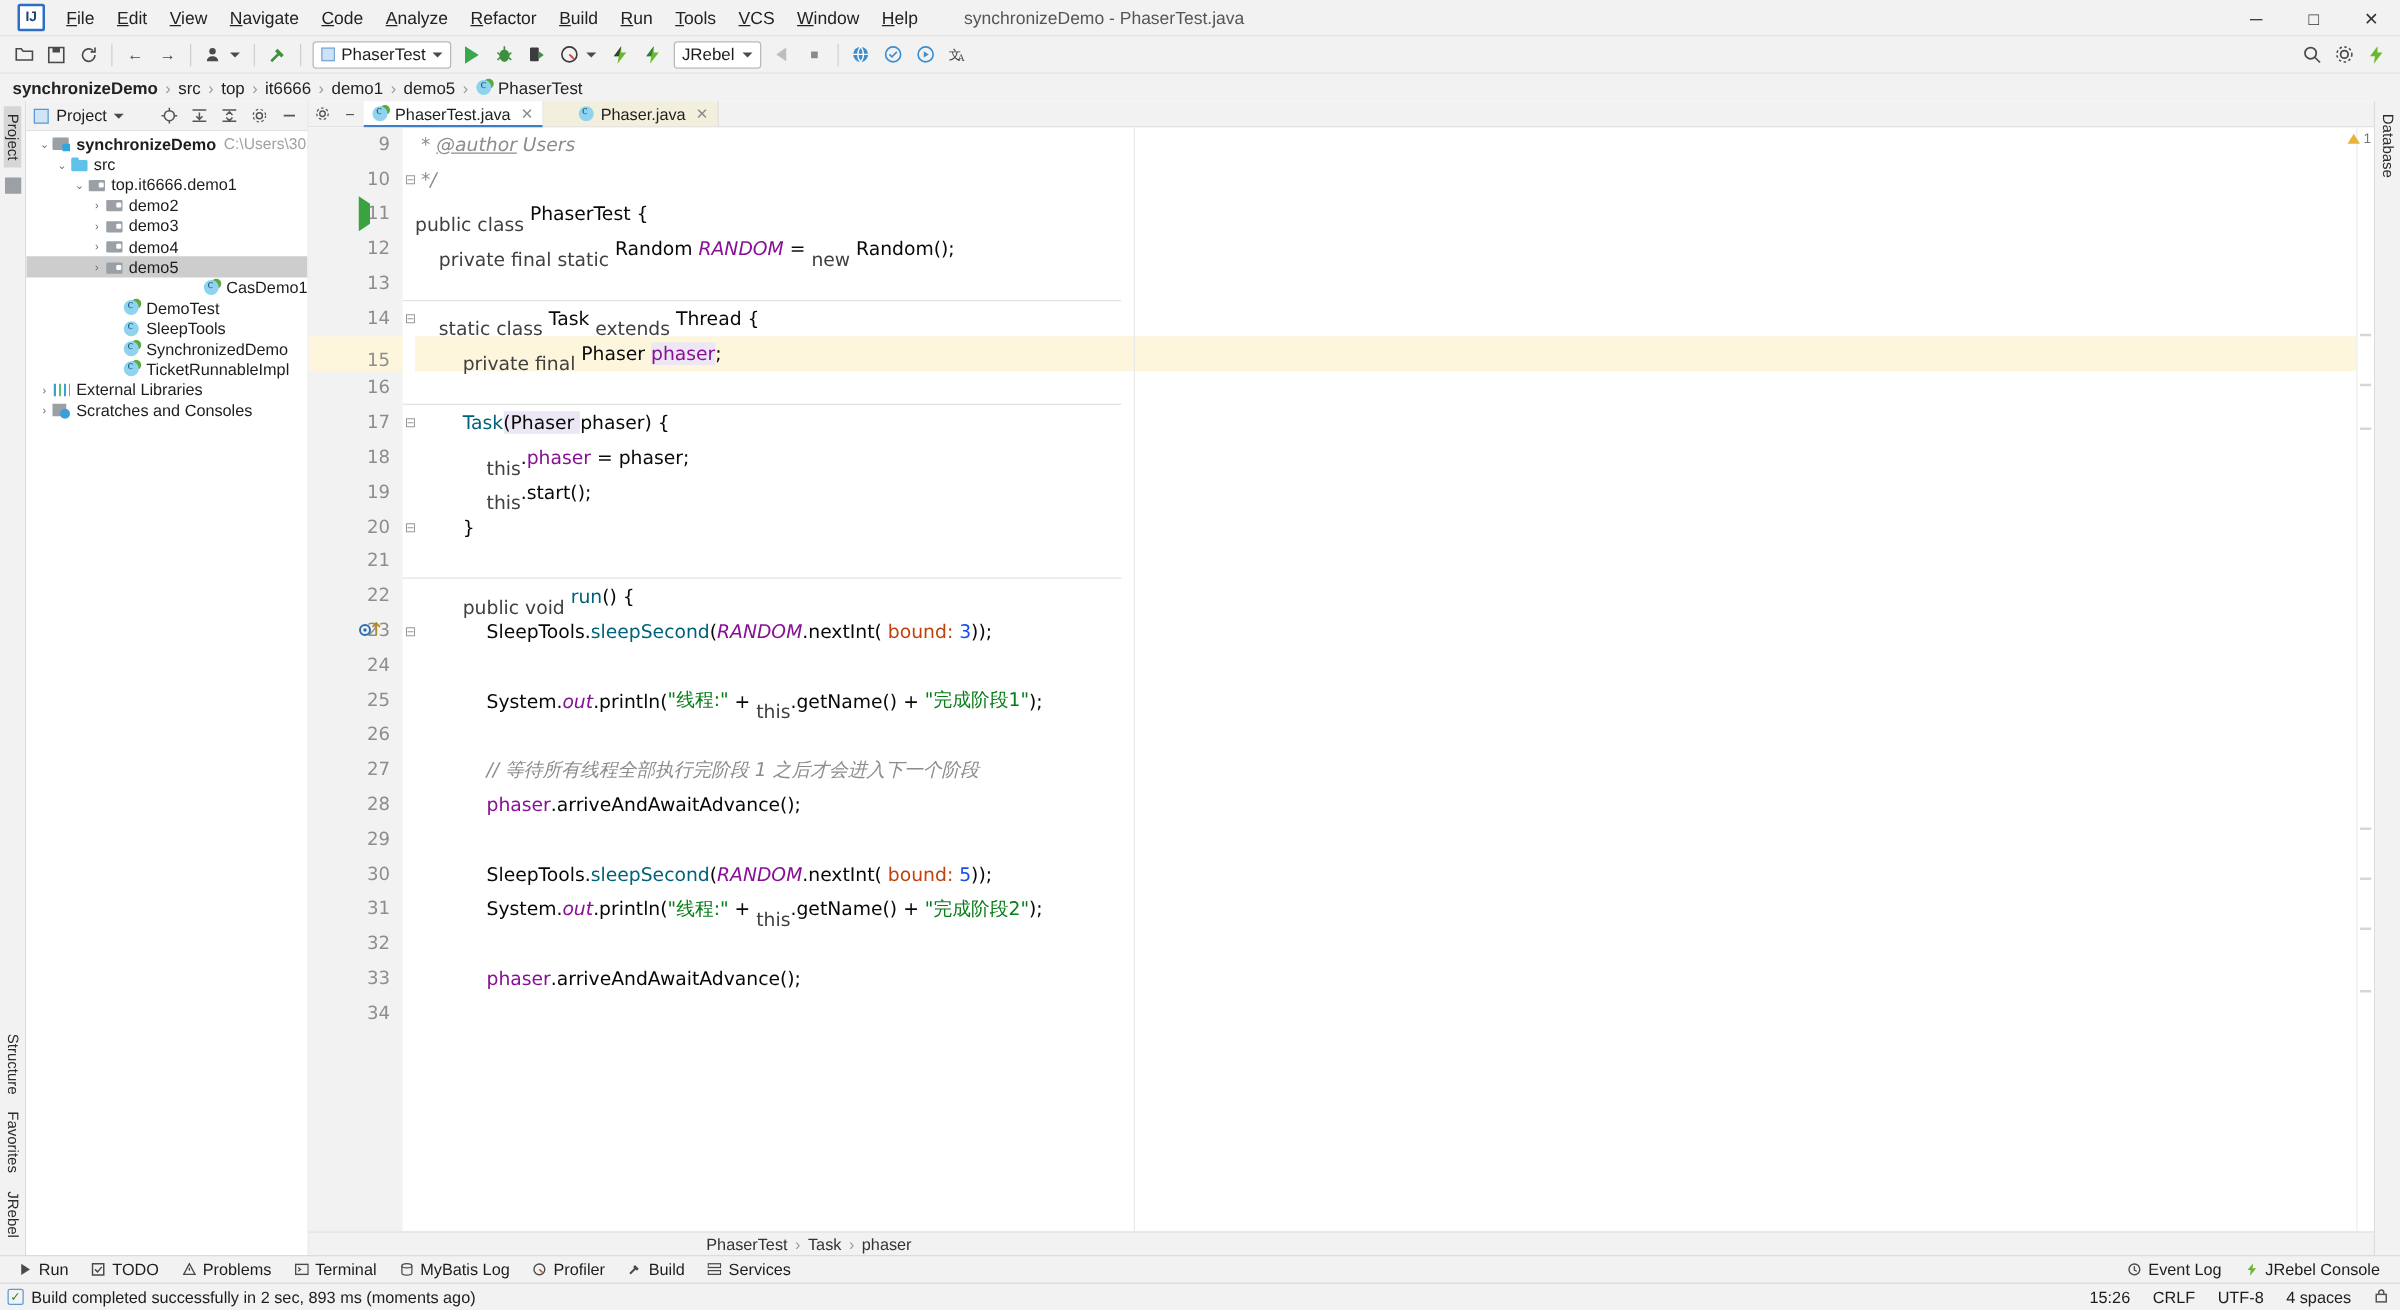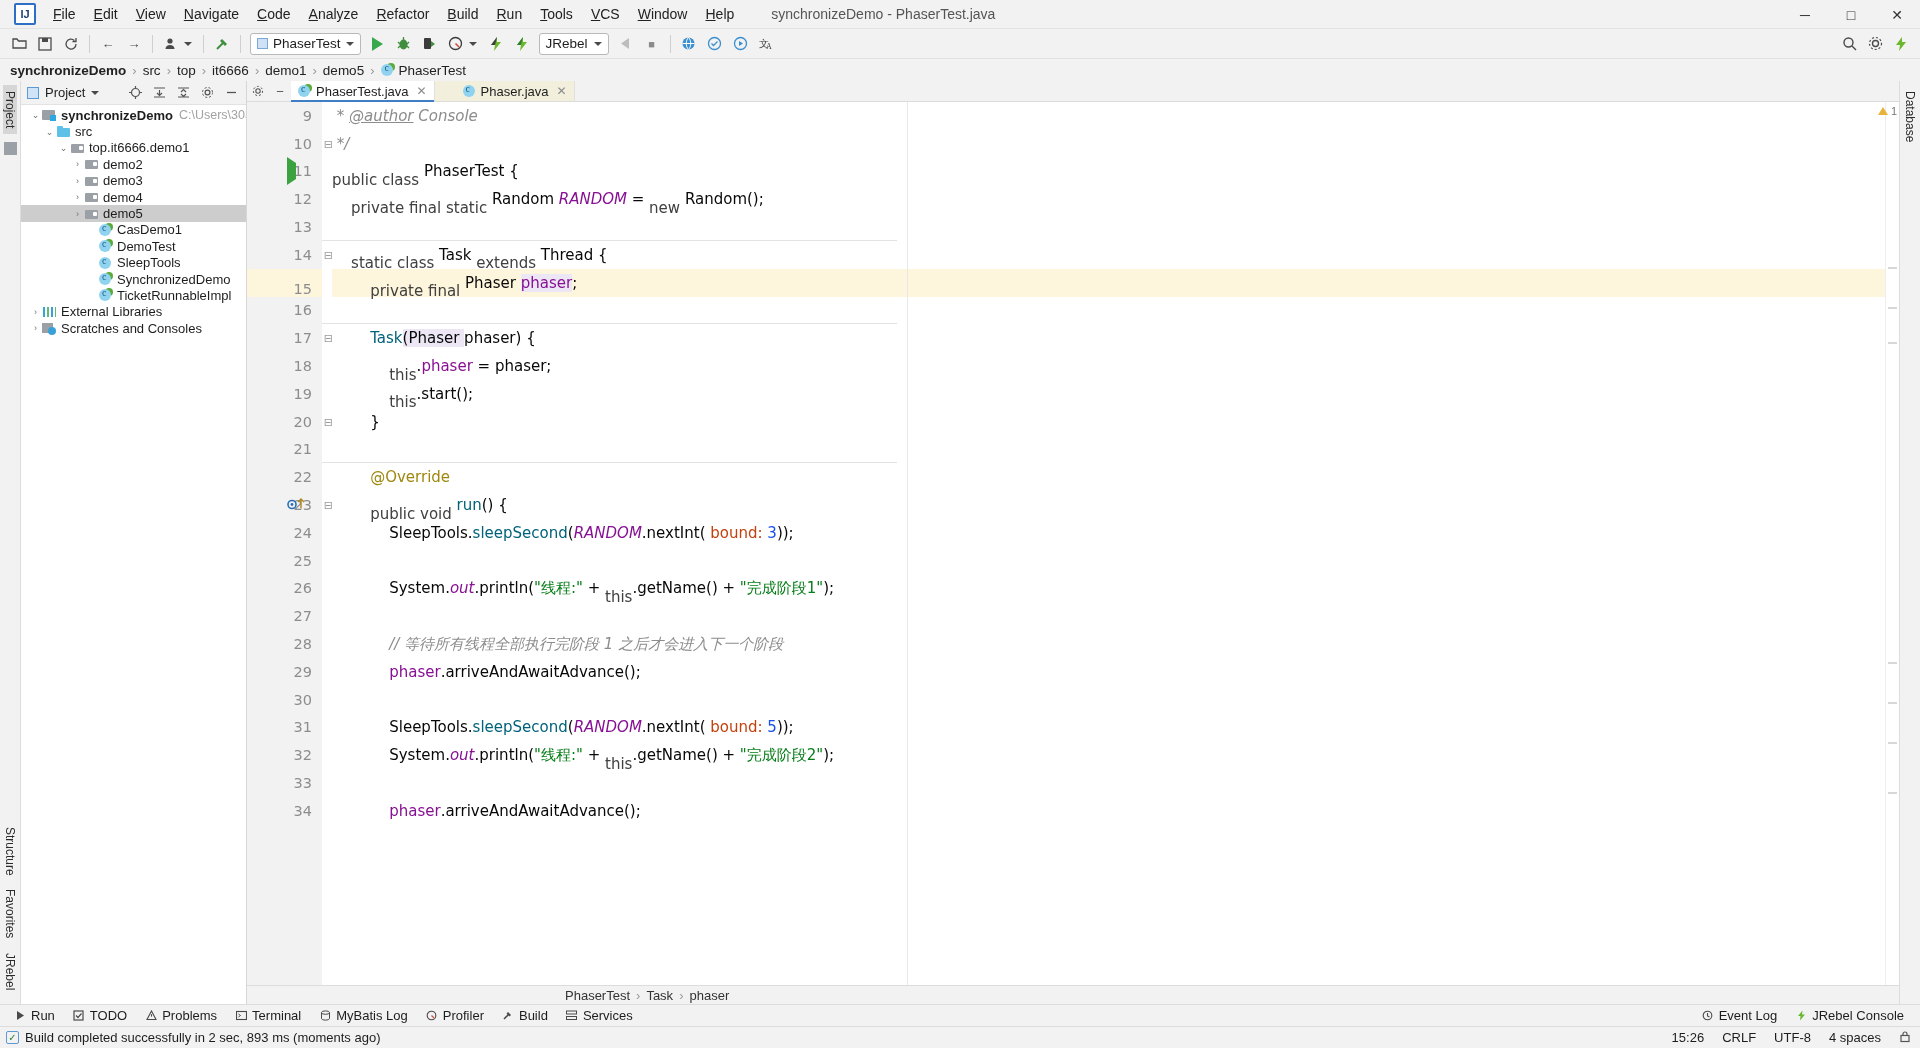--- a/index.html
+++ b/index.html
@@ -524,21 +524,21 @@
           <div class="node" style="padding-left: 50px;">
             <span class="arrow">›</span>
             <span class="ico folder-g"></span>
             <span class="lbl">demo4</span>
           </div>
           <div class="node sel" style="padding-left: 50px;">
             <span class="arrow">›</span>
             <span class="ico folder-g"></span>
             <span class="lbl">demo5</span>
           </div>
-          <div class="node" style="padding-left: 64px;">
+          <div class="node" style="padding-left: 64px; justify-content: flex-end;">
             <span class="arrow"></span>
             <span class="ico cls run"></span>
             <span class="lbl">CasDemo1</span>
           </div>
           <div class="node" style="padding-left: 64px;">
             <span class="arrow"></span>
             <span class="ico cls run"></span>
             <span class="lbl">DemoTest</span>
           </div>
           <div class="node" style="padding-left: 64px;">
@@ -680,34 +680,33 @@
             </div>
             <div class="gline">
               <span>33</span>
             </div>
             <div class="gline">
               <span>34</span>
             </div>
           </div>
         <div class="code" id="code">
           <div class="vline"></div>
-        <div class="cline"><span class="doc"> * </span><span class="tag">@author</span><span class="doc"> Console</span></div>
+        <div class="cline"><span class="doc"> * </span><span class="tag">@author</span><span class="doc"> Users</span></div>
             <div class="cline"><span class="doc"> */</span></div>
             <div class="cline"><span class="kw">public class </span><span class="txt">PhaserTest {</span></div>
             <div class="cline"><span class="txt">    </span><span class="kw">private final static </span><span class="txt">Random </span><span class="stf">RANDOM</span><span class="txt"> = </span><span class="kw">new </span><span class="txt">Random();</span></div>
             <div class="cline">&nbsp;</div>
             <div class="cline"><span class="txt">    </span><span class="kw">static class </span><span class="txt">Task </span><span class="kw">extends </span><span class="txt">Thread {</span></div>
             <div class="cline cur"><span class="txt">        </span><span class="kw">private final </span><span class="txt">Phaser </span><span class="fld hl-ident">phaser</span><span class="txt">;</span></div>
             <div class="cline">&nbsp;</div>
             <div class="cline"><span class="txt">        </span><span class="mth">Task</span><span class="txt hl-ident">(Phaser </span><span class="txt">phaser) {</span></div>
             <div class="cline"><span class="txt">            </span><span class="kw">this</span><span class="txt">.</span><span class="fld">phaser</span><span class="txt"> = phaser;</span></div>
             <div class="cline"><span class="txt">            </span><span class="kw">this</span><span class="txt">.start();</span></div>
             <div class="cline"><span class="txt">        }</span></div>
             <div class="cline">&nbsp;</div>
-            <div class="cline"><span class="txt">        </span><span class="ann">@Override</span></div>
             <div class="cline"><span class="txt">        </span><span class="kw">public void </span><span class="mth">run</span><span class="txt">() {</span></div>
             <div class="cline"><span class="txt">            SleepTools.</span><span class="mth">sleepSecond</span><span class="txt">(</span><span class="stf">RANDOM</span><span class="txt">.nextInt(</span><span class="hint"> bound: </span><span class="num">3</span><span class="txt">));</span></div>
             <div class="cline">&nbsp;</div>
             <div class="cline"><span class="txt">            System.</span><span class="stf">out</span><span class="txt">.println(</span><span class="str">"线程:"</span><span class="txt"> + </span><span class="kw">this</span><span class="txt">.getName() + </span><span class="str">"完成阶段1"</span><span class="txt">);</span></div>
             <div class="cline">&nbsp;</div>
             <div class="cline"><span class="txt">            </span><span class="cmt">// 等待所有线程全部执行完阶段 1 之后才会进入下一个阶段</span></div>
             <div class="cline"><span class="txt">            </span><span class="fld">phaser</span><span class="txt">.arriveAndAwaitAdvance();</span></div>
             <div class="cline">&nbsp;</div>
             <div class="cline"><span class="txt">            SleepTools.</span><span class="mth">sleepSecond</span><span class="txt">(</span><span class="stf">RANDOM</span><span class="txt">.nextInt(</span><span class="hint"> bound: </span><span class="num">5</span><span class="txt">));</span></div>
             <div class="cline"><span class="txt">            System.</span><span class="stf">out</span><span class="txt">.println(</span><span class="str">"线程:"</span><span class="txt"> + </span><span class="kw">this</span><span class="txt">.getName() + </span><span class="str">"完成阶段2"</span><span class="txt">);</span></div>

